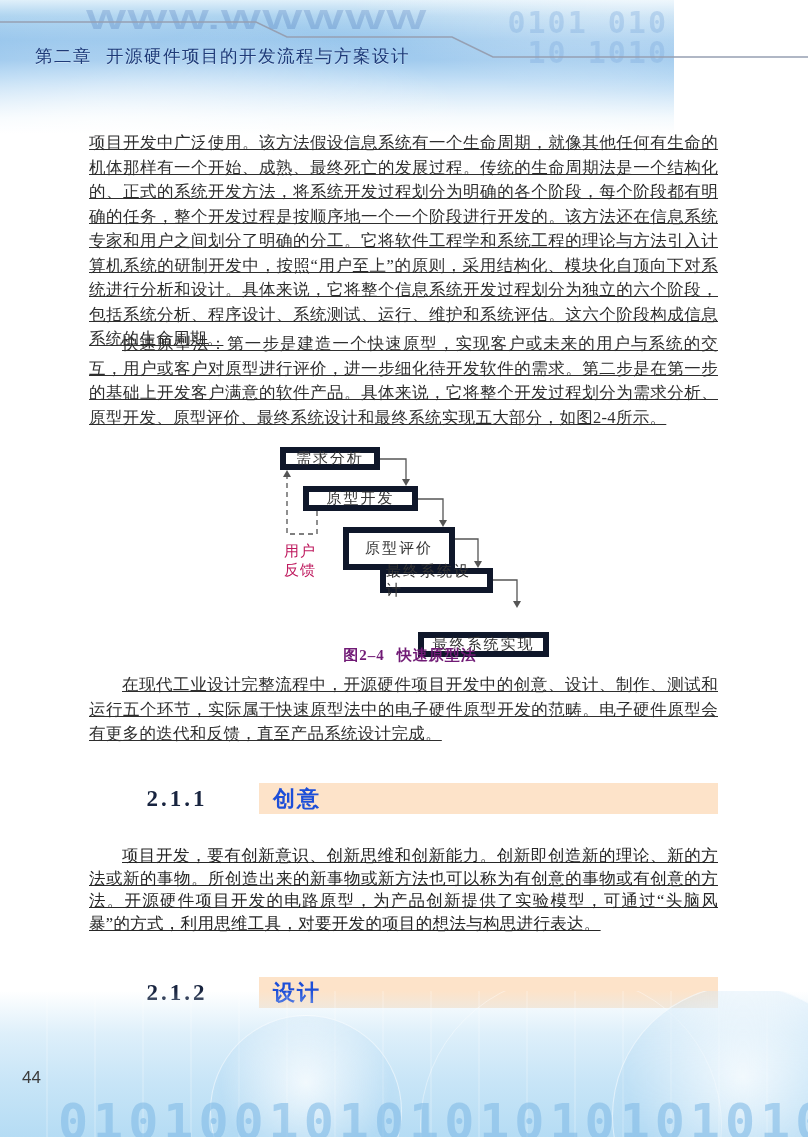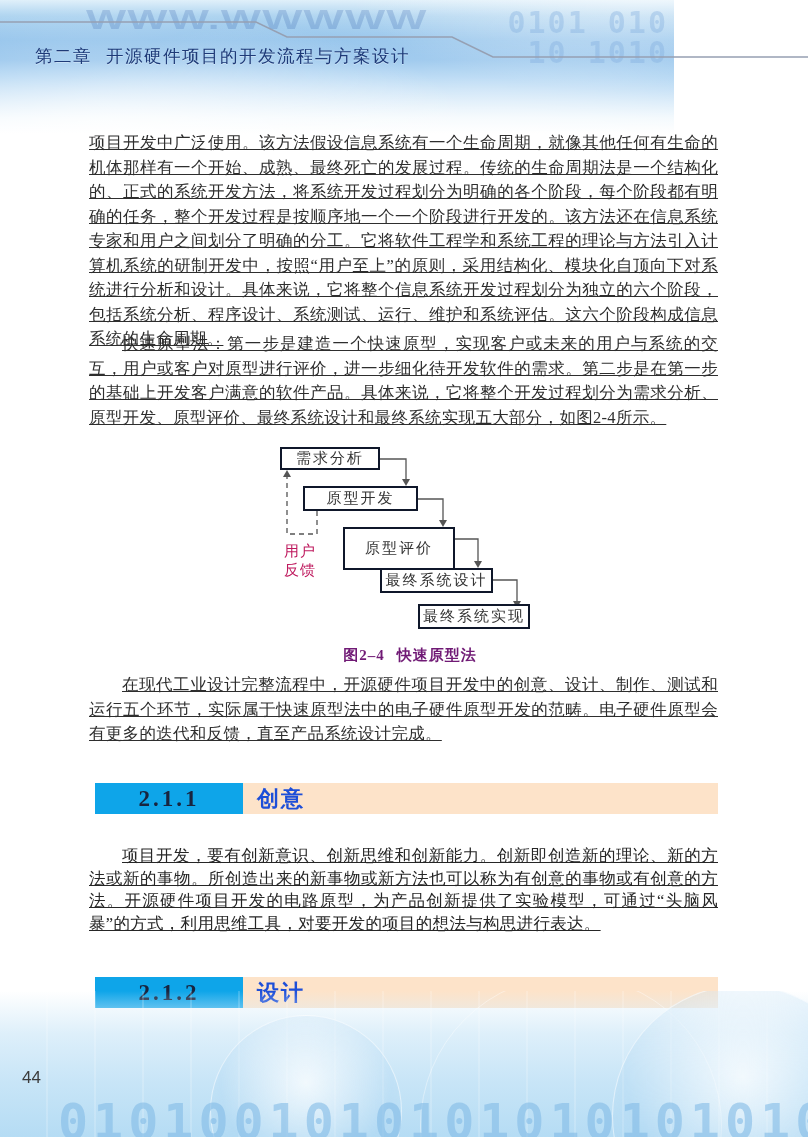--- a/index.html
+++ b/index.html
@@ -42,41 +42,41 @@
   .para{
     position:absolute;left:89px;width:629px;
     font-size:16.5px;line-height:24.5px;color:#2e2e2e;
     text-align:justify;letter-spacing:0.3px;margin:0;text-decoration:underline;
   }
   .indent{text-indent:2em;}
   .sec-para{line-height:22.7px;color:#262626;}
   
   .flow-svg{position:absolute;left:0;top:430px;}
   .fbox{
-    position:absolute;background:#ffffff;border:2px solid #0f172a;
+    position:absolute;background:#ffffff;border:6px solid #0f172a;
     display:flex;align-items:center;justify-content:center;
     font-size:15px;color:#333;letter-spacing:2px;box-sizing:border-box;
   }
   .fb-label{
     position:absolute;left:284px;top:542px;
     font-size:15px;line-height:19px;color:#be185d;letter-spacing:1px;
   }
   .fig-caption{
     position:absolute;left:280px;top:646px;width:260px;
     text-align:center;font-size:15px;font-weight:bold;color:#701a75;
     letter-spacing:1px;
   }
   .fig-caption .csp{display:inline-block;width:12px;}
   
   .section-bar{
     position:absolute;left:95px;width:623px;height:31px;display:flex;
     background:#fde3c9;
   }
   .sec-num{
-    width:148px;background:#0ea5e9;color:#18243f;
+    width:164px;background:#ffffff;color:#18243f;
     font-family:"Liberation Serif",serif;font-weight:bold;font-size:23px;
     display:flex;align-items:center;justify-content:center;letter-spacing:3px;
   }
   .sec-title{
     font-family:"Liberation Sans",sans-serif;font-weight:bold;font-size:22px;
     color:#1d4ed8;display:flex;align-items:center;padding-left:14px;letter-spacing:2px;
   }
   
   .footer-band{
     position:absolute;left:0;bottom:0;width:808px;height:146px;
@@ -133,21 +133,21 @@
     <polygon points="474,131 482,131 478,138" fill="#555"></polygon>
     <path d="M493,150 L517,150 L517,172" fill="none" stroke="#555" stroke-width="1.3"></path>
     <polygon points="513,171 521,171 517,178" fill="#555"></polygon>
     <path d="M317,81 L317,104 L287,104 L287,47" fill="none" stroke="#555" stroke-width="1.3" stroke-dasharray="5,4"></path>
     <polygon points="283,47 291,47 287,40" fill="#555"></polygon>
   </svg>
   <div class="fbox" style="left:280px;top:447px;width:100px;height:23px">需求分析</div>
   <div class="fbox" style="left:303px;top:486px;width:115px;height:25px">原型开发</div>
   <div class="fbox" style="left:343px;top:527px;width:112px;height:43px">原型评价</div>
   <div class="fbox" style="left:380px;top:568px;width:113px;height:25px">最终系统设计</div>
-  <div class="fbox" style="left:418px;top:604px;width:112px;height:25px">最终系统实现</div>
+  <div class="fbox" style="left:418px;top:632px;width:131px;height:25px">最终系统实现</div>
   <div class="fb-label">
     <div>用户</div>
     <div>反馈</div>
   </div>
   <div class="fig-caption">
     <span>图2–4</span><span class="csp"></span><span>快速原型法</span>
   </div>
 
   <p class="para indent" style="top:673px">在现代工业设计完整流程中，开源硬件项目开发中的创意、设计、制作、测试和运行五个环节，实际属于快速原型法中的电子硬件原型开发的范畴。电子硬件原型会有更多的迭代和反馈，直至产品系统设计完成。</p>
 

